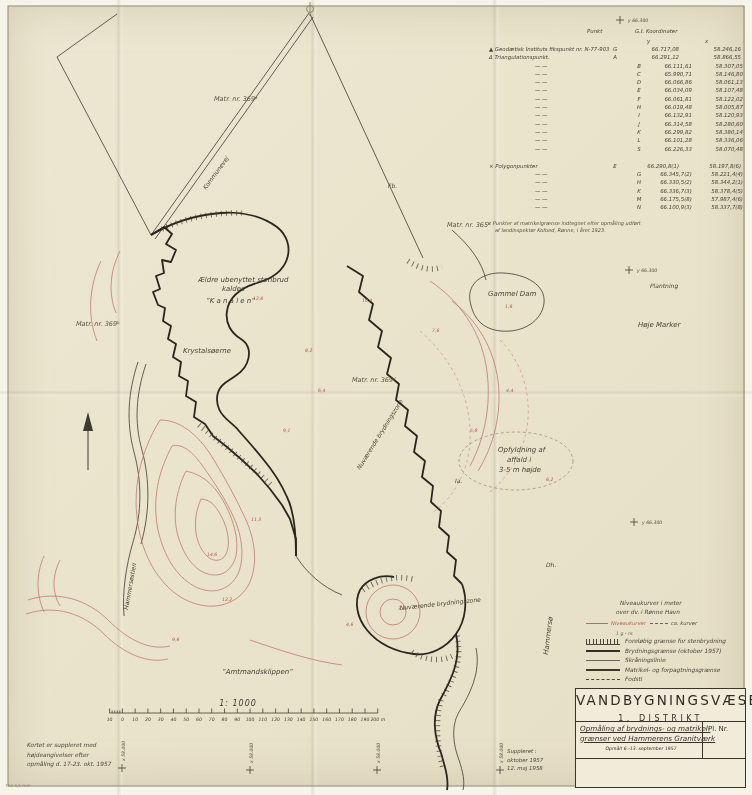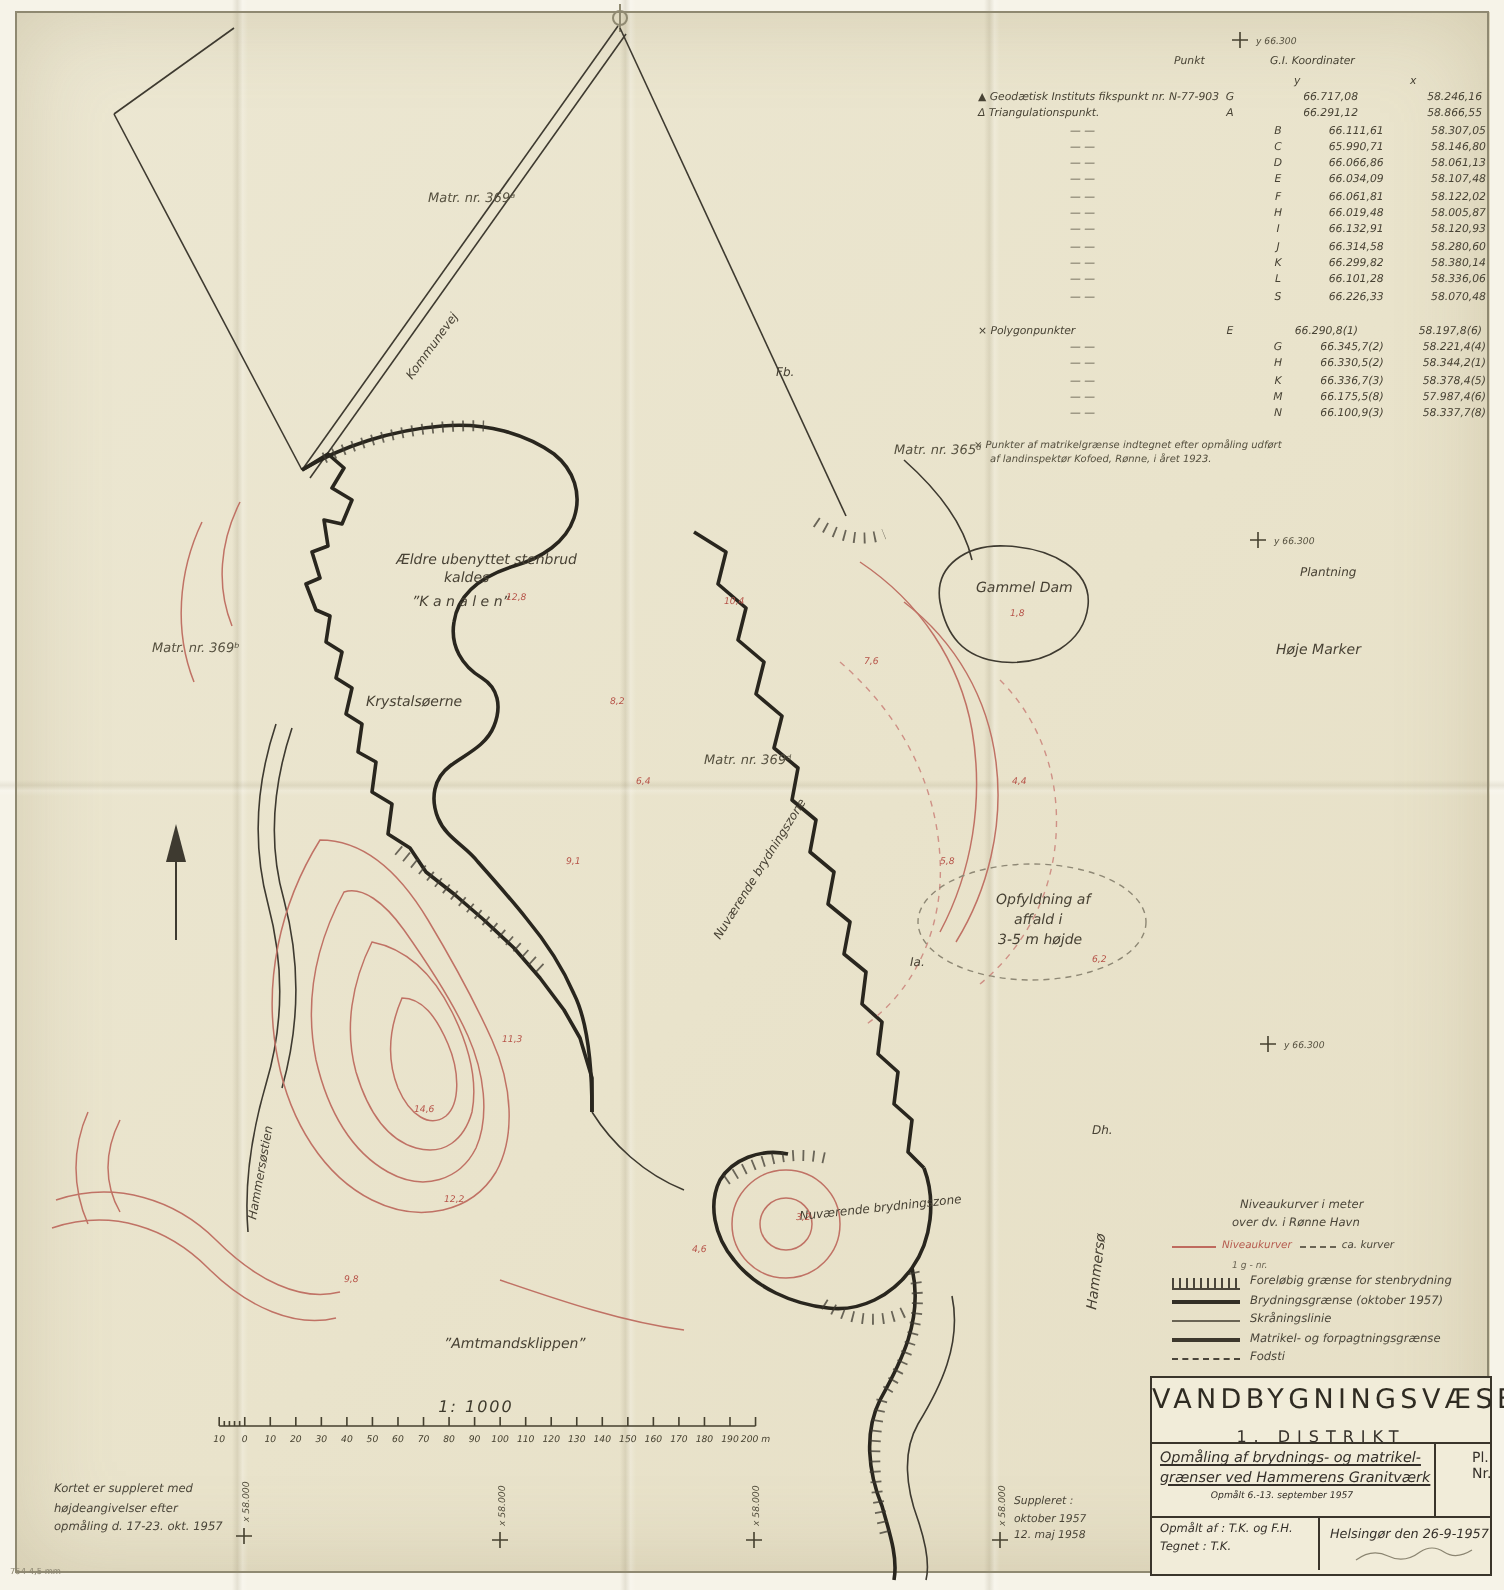--- a/index.html
+++ b/index.html
@@ -72,21 +72,21 @@
   
   .titleblock{left:575px;top:688px;width:171px;height:100px;background:#f1ecd9;
               border:1.3px solid #3a352b;box-sizing:border-box;font-style:italic;color:#35302a;}
   .tb-row1{height:33px;border-bottom:1px solid #3a352b;text-align:center;padding-top:3px;box-sizing:border-box;}
   .agency{font-size:13.5px;font-style:normal;letter-spacing:2.2px;color:#2f2b22;white-space:nowrap;}
   .district{font-size:8px;font-style:normal;letter-spacing:3.5px;margin-top:6px;}
   .tb-row2{height:37px;border-bottom:1px solid #3a352b;display:flex;box-sizing:border-box;}
   .tb-title{width:126px;padding:2px 0 0 4px;font-size:7.2px;line-height:9.6px;box-sizing:border-box;}
   .tb-title .u{text-decoration:underline;white-space:nowrap;}
   .tb-sub{font-size:4.6px;text-align:center;margin-top:1px;}
-  .tb-plnr{flex:1;border-left:1px solid #3a352b;font-size:7px;padding:3px 0 0 18px;box-sizing:border-box;font-style:normal;margin-left:15px;}
+  .tb-plnr{flex:1;border-left:1px solid #3a352b;font-size:7px;padding:3px 0 0 5px;box-sizing:border-box;font-style:normal;}
   .tb-row3{height:26px;display:flex;box-sizing:border-box;}
   .tb-credits{width:84px;border-right:1px solid #3a352b;padding:2px 0 0 4px;font-size:5.8px;line-height:9px;box-sizing:border-box;white-space:nowrap;}
   .tb-place{flex:1;padding:4px 0 0 5px;font-size:6.4px;position:relative;white-space:nowrap;}
   .sig{position:absolute;left:14px;top:13px;}
 
   
   .note-bl{left:27px;top:741px;font-size:5.8px;font-style:italic;line-height:9.6px;color:#4a4539;}
   .note-sup{left:507px;top:747px;font-size:5.4px;font-style:italic;line-height:8.6px;color:#4a4539;}
   .corner{left:5px;top:783px;font-size:4.2px;color:#8a8470;}
 </style>
@@ -422,32 +422,20 @@
       <div class="district">1. DISTRIKT</div>
     </div>
     <div class="tb-row2">
       <div class="tb-title">
         <div class="u">Opmåling af brydnings- og matrikel-</div>
         <div class="u">grænser ved Hammerens Granitværk</div>
         <div class="tb-sub">Opmålt 6.-13. september 1957</div>
       </div>
       <div class="tb-plnr">Pl. Nr.</div>
     </div>
-    <div class="tb-row3">
-      <div class="tb-credits">
-        <div>Opmålt af :  T.K. og F.H.</div>
-        <div>Tegnet  :  T.K.</div>
-      </div>
-      <div class="tb-place">
-        <span>Helsingør den 26-9-1957</span>
-        <svg class="sig" width="70" height="12">
-          <path d="M4,8 q8,-6 16,-2 q8,4 16,-2 q6,-4 12,0 q6,4 14,-1" style="stroke:#8b8571;stroke-width:0.6;fill:none"></path>
-        </svg>
-      </div>
-    </div>
   </div>
 
   <div class="overlay note-bl">
     <div>Kortet er suppleret med</div>
     <div>højdeangivelser efter</div>
     <div>opmåling d. 17-23. okt. 1957</div>
   </div>
   <div class="overlay note-sup">
     <div>Suppleret :</div>
     <div>oktober 1957</div>

